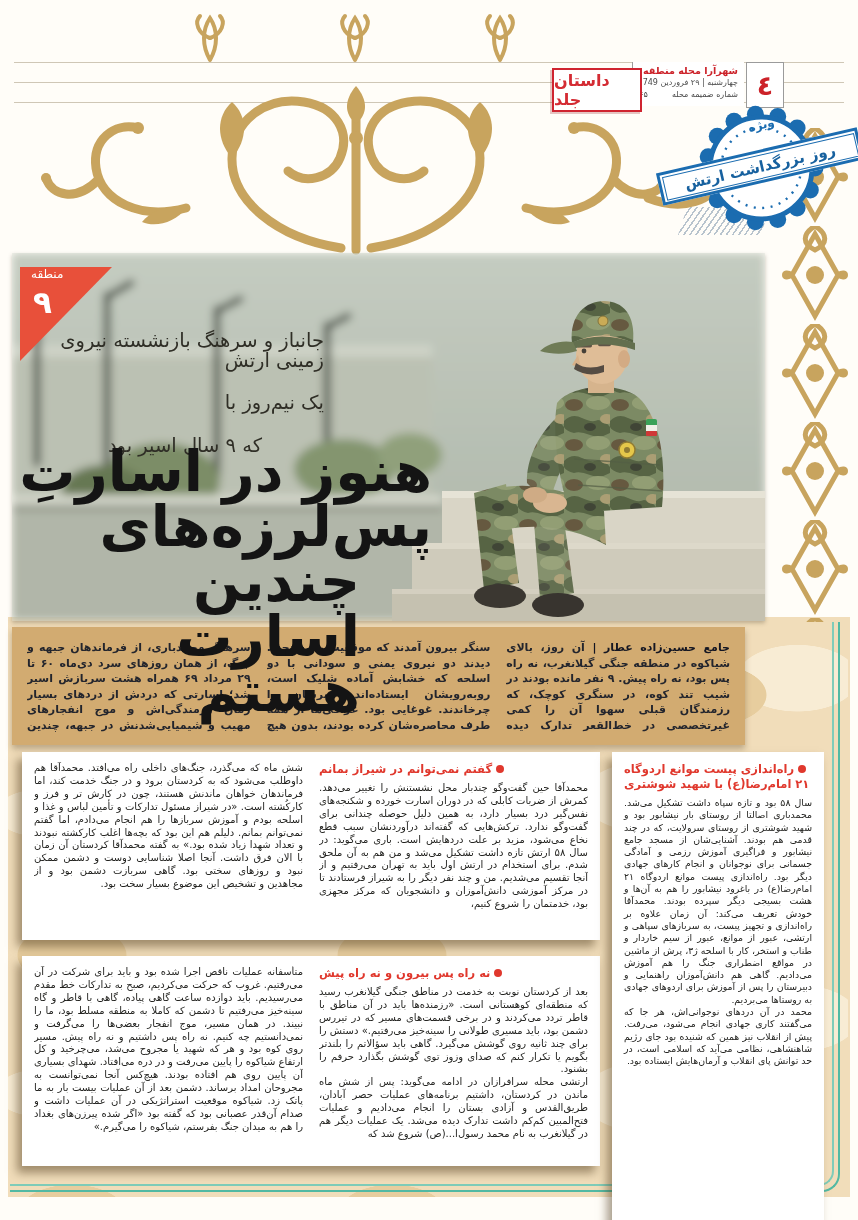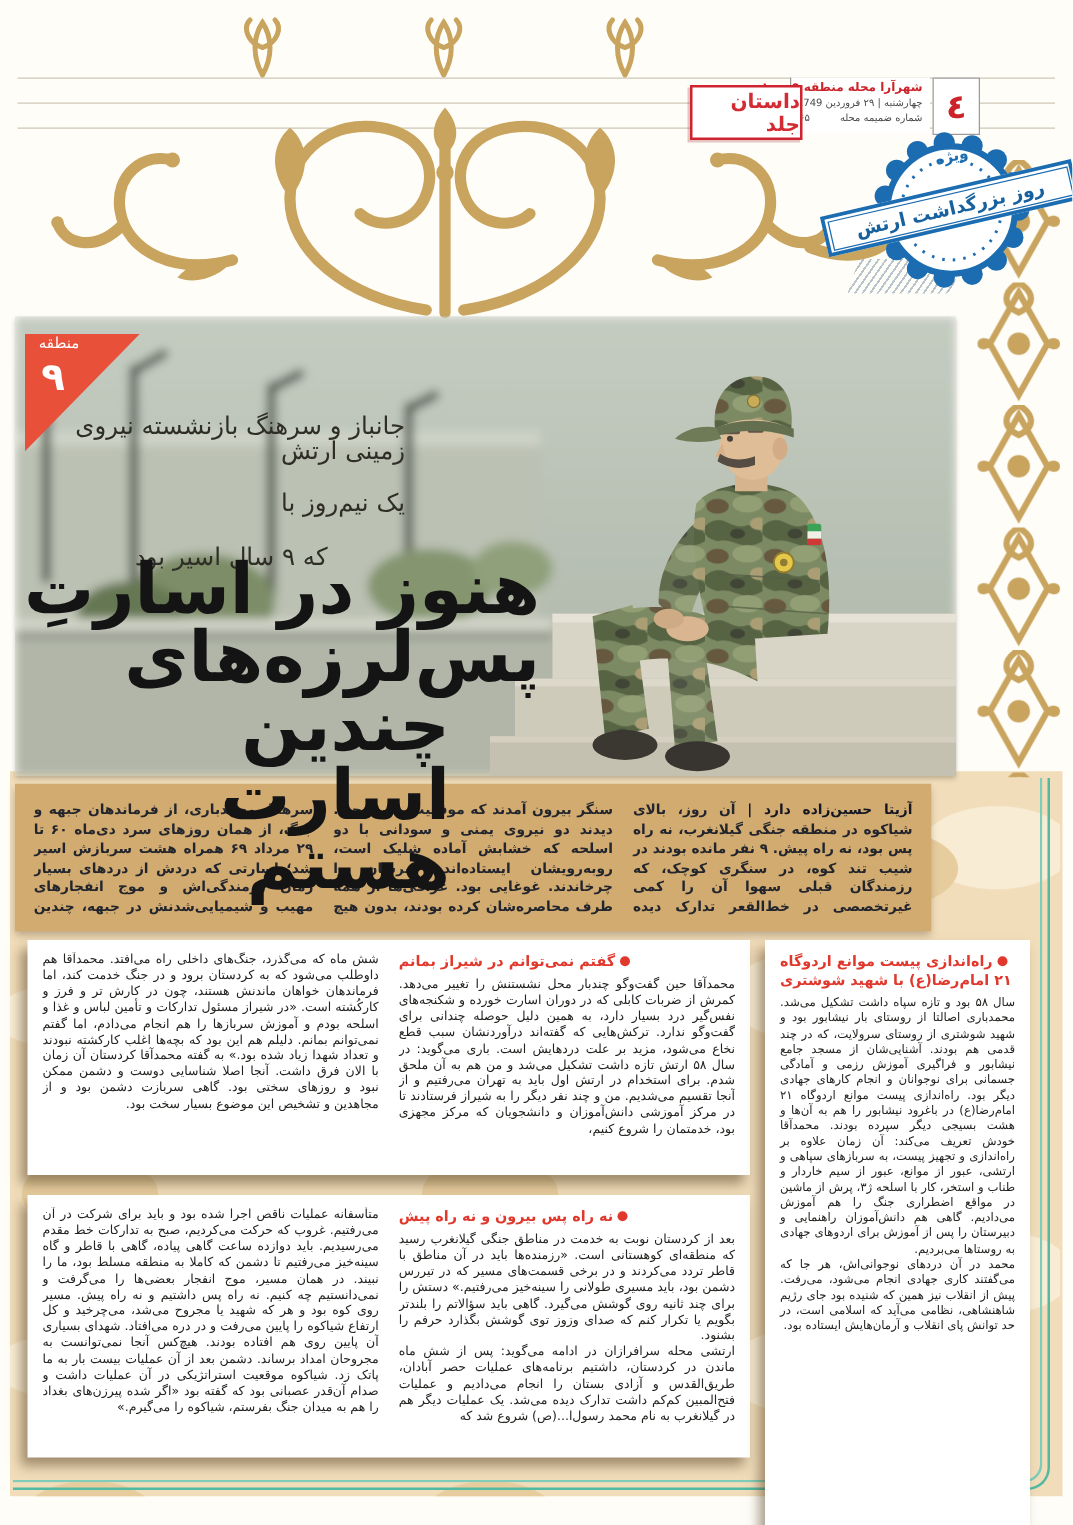--- a/index.html
+++ b/index.html
@@ -15,21 +15,21 @@
               border:1px solid #9b9b9b;display:flex;align-items:center;justify-content:center;}
   .pageno{color:#cc2229;font-size:27px;font-weight:bold;line-height:1;}
   .mast-info{position:absolute;left:632px;top:2px;width:112px;height:44px;background:#fff;
              border-left:1px solid #9b9b9b;direction:rtl;text-align:right;padding:2px 6px 0 2px;box-sizing:border-box;}
   .mast-title{color:#cc2229;font-size:9.6px;font-weight:bold;line-height:13px;white-space:nowrap;}
   .mast-date{color:#4a4a4a;font-size:8px;line-height:12px;white-space:nowrap;}
   .mast-issue{color:#4a4a4a;font-size:8px;line-height:12px;display:flex;direction:rtl;justify-content:space-between;}
   .section-box{position:absolute;left:552px;top:8px;width:86px;height:40px;background:#fff;
                border:2px solid #cf2430;box-shadow:-2px 2px 0 rgba(150,30,30,.25);
                display:flex;align-items:center;justify-content:center;}
-  .section-label{color:#d42b33;font-size:16px;font-weight:bold;text-align:right;}
+  .section-label{color:#d42b33;font-size:16px;font-weight:bold;}
 
   
   .ornament-top{position:absolute;left:150px;top:8px;z-index:1;}
   .ornament-band{position:absolute;left:36px;top:80px;z-index:1;}
   .ornament-right{position:absolute;left:774px;top:128px;z-index:1;}
   .hatch-patch{position:absolute;left:678px;top:207px;width:92px;height:28px;z-index:1;
       background:repeating-linear-gradient(-55deg,rgba(125,148,170,.55) 0 1.5px,transparent 1.5px 5px);
       clip-path:polygon(10% 0,100% 0,90% 100%,0 100%);}
 
   
@@ -309,21 +309,21 @@
     <div class="k-line k3">که ۹ سال اسیر بود</div>
   </div>
 
   <h1 class="headline" style="margin:0;">
     <div class="hl">هنوز در اسارتِ پس‌لرزه‌های</div>
     <div class="hl hl2">چندین اسارت هستم</div>
   </h1>
 
   <section class="standfirst">
     <div class="sf-col">
-      <span class="byline">آزیتا حسین‌زاده دارد | </span><span>آن روز، بالای شیاکوه در منطقه جنگی گیلانغرب، نه راه پس بود، نه راه پیش. ۹ نفر مانده بودند در شیب تند کوه، در سنگری کوچک، که رزمندگان قبلی سهوا آن را کمی غیرتخصصی در خط‌القعر تدارک دیده بودند. همان جانمایی اشتباه سنگر، هم آن ۹ نفر را لو داد. یک لحظه از</span>
+      <span class="byline">جامع حسین‌زاده عطار | </span><span>آن روز، بالای شیاکوه در منطقه جنگی گیلانغرب، نه راه پس بود، نه راه پیش. ۹ نفر مانده بودند در شیب تند کوه، در سنگری کوچک، که رزمندگان قبلی سهوا آن را کمی غیرتخصصی در خط‌القعر تدارک دیده بودند. همان جانمایی اشتباه سنگر، هم آن ۹ نفر را لو داد. یک لحظه از</span>
     </div>
     <div class="sf-col">سنگر بیرون آمدند که موقعیت را بسنجند. دیدند دو نیروی یمنی و سودانی با دو اسلحه که خشابش آماده شلیک است، روبه‌رویشان ایستاده‌اند. سرشان را چرخاندند. غوغایی بود. عراقی‌ها از همه طرف محاصره‌شان کرده بودند، بدون هیچ امکاناتی از تیر و نارنجک و گلوله. راهی جز تسلیم نمانده بود.</div>
     <div class="sf-col">سرهنگ محمدباری، از فرماندهان جبهه و جنگ، از همان روزهای سرد دی‌ماه ۶۰ تا ۲۹ مرداد ۶۹ همراه هشت سربازش اسیر شد؛ اسارتی که دردش از دردهای بسیار زمان رزمندگی‌اش و موج انفجارهای مهیب و شیمیایی‌شدنش در جبهه، چندین برابر بدتر بود.</div>
   </section>
 
   <section class="wbox box-midtop cols2">
     <div class="wcol">
       <h3 class="red-head"><span class="dot"></span><span>گفتم نمی‌توانم در شیراز بمانم</span></h3>
       <p class="body-p">محمدآقا حین گفت‌وگو چندبار محل نشستنش را تغییر می‌دهد. کمرش از ضربات کابلی که در دوران اسارت خورده و شکنجه‌های نفس‌گیر درد بسیار دارد، به همین دلیل حوصله چندانی برای گفت‌وگو ندارد. ترکش‌هایی که گفته‌اند درآوردنشان سبب قطع نخاع می‌شود، مزید بر علت دردهایش است. باری می‌گوید: در سال ۵۸ ارتش تازه داشت تشکیل می‌شد و من هم به آن ملحق شدم. برای استخدام در ارتش اول باید به تهران می‌رفتیم و از آنجا تقسیم می‌شدیم. من و چند نفر دیگر را به شیراز فرستادند تا در مرکز آموزشی دانش‌آموزان و دانشجویان که مرکز مجهزی بود، خدمتمان را شروع کنیم،</p>
     </div>

